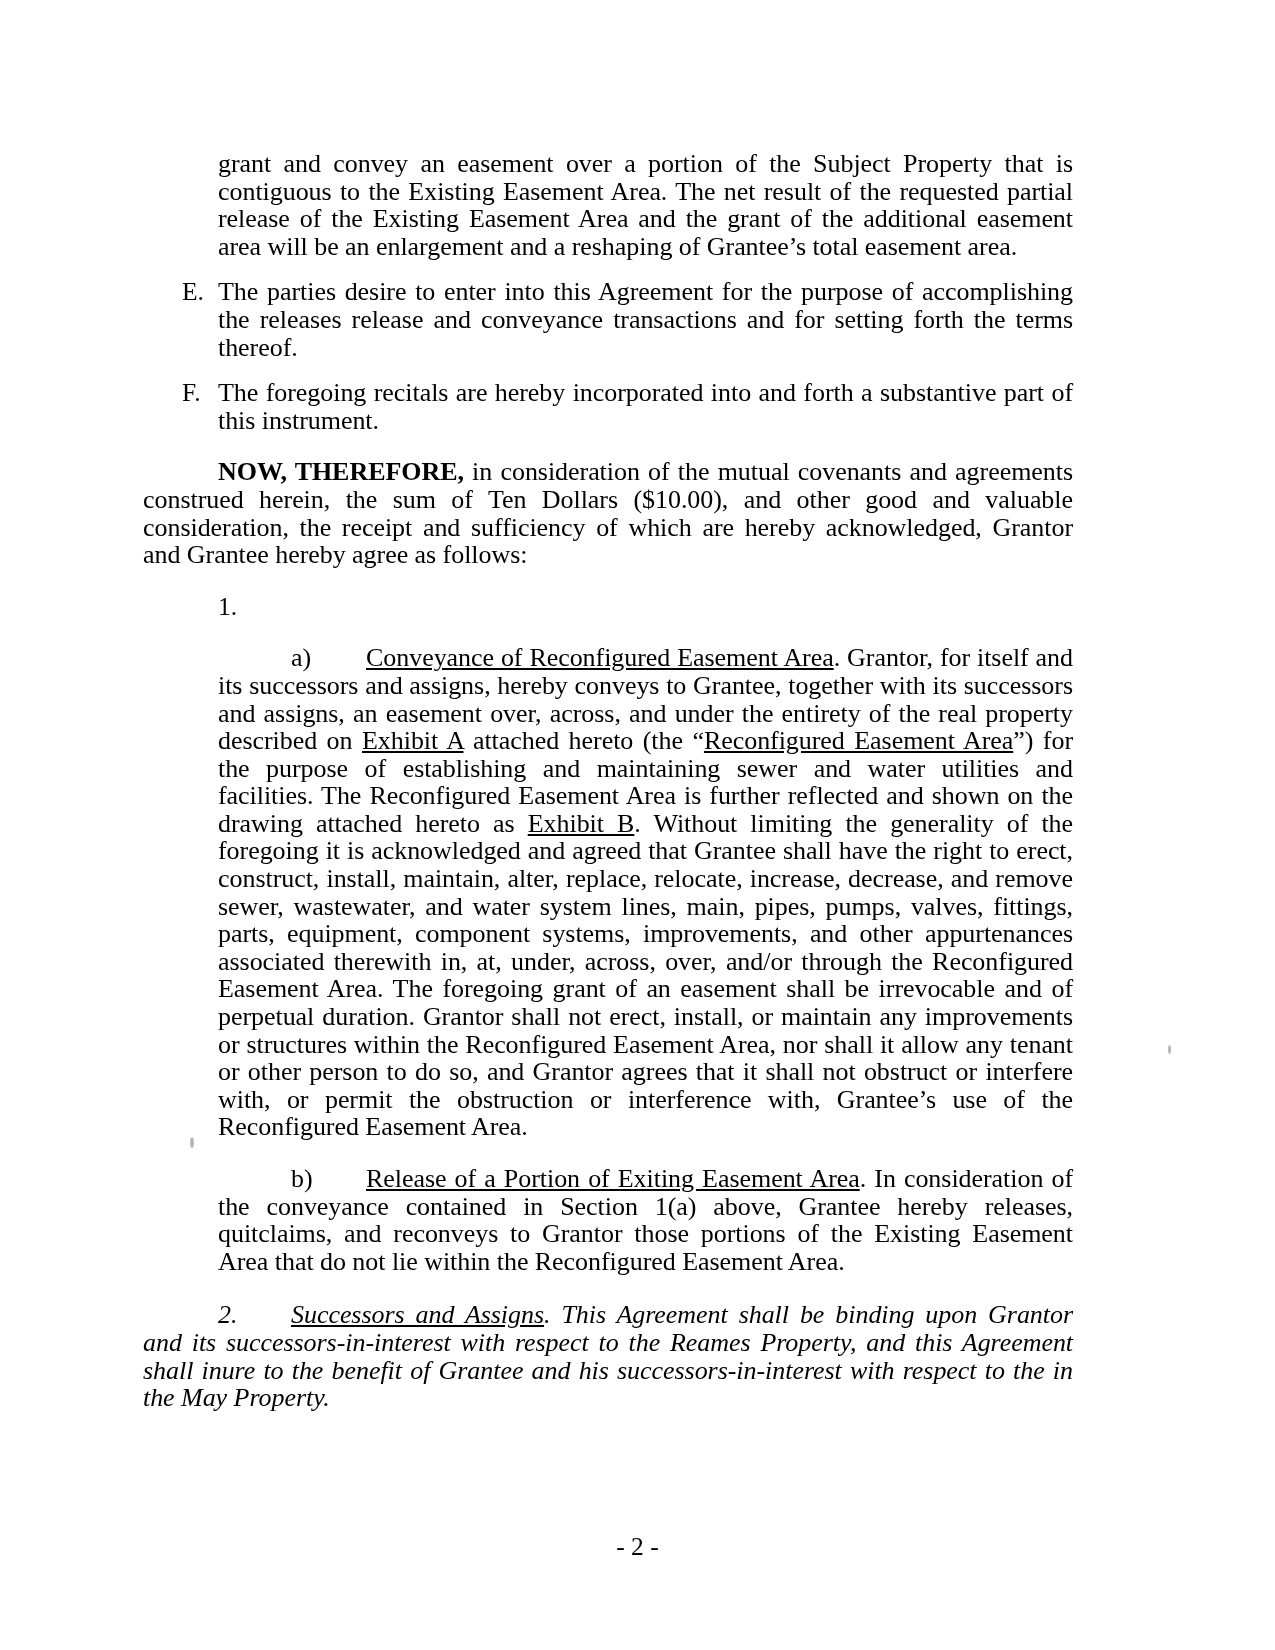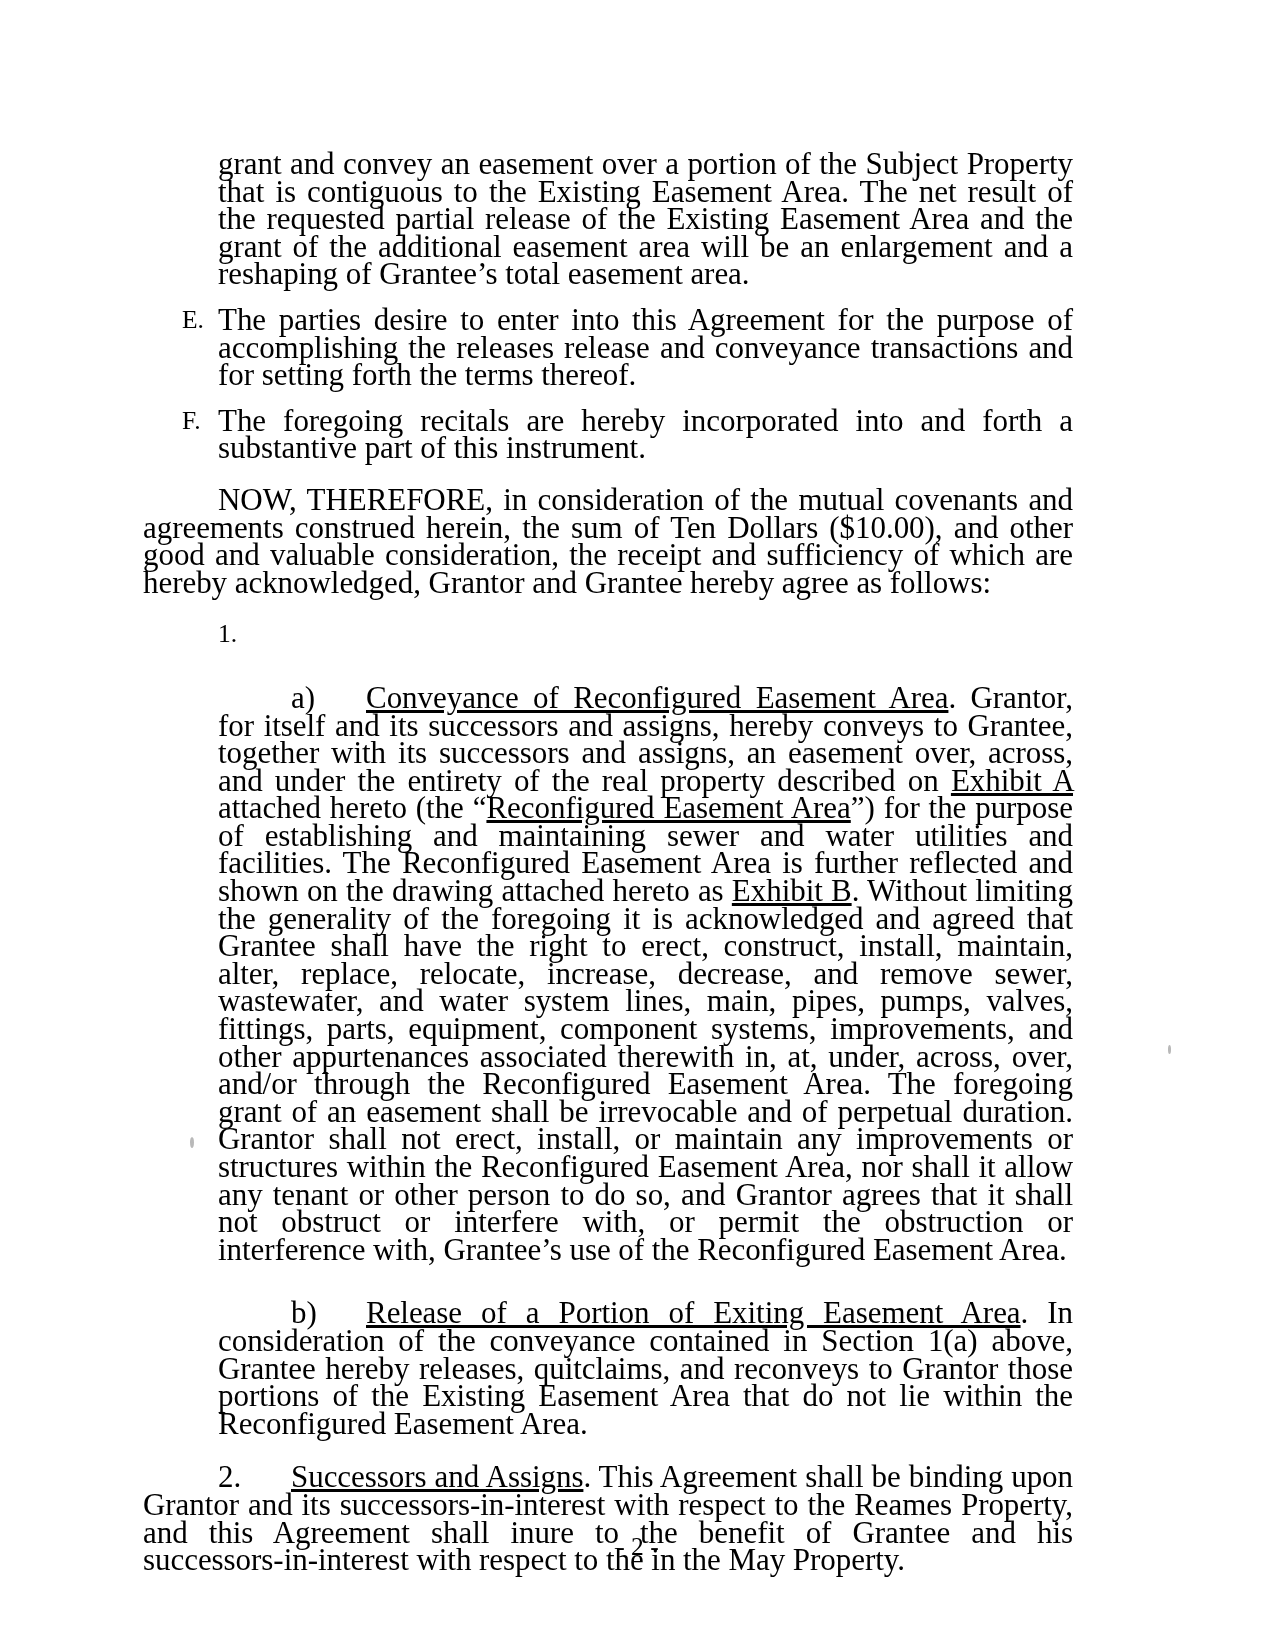--- a/index.html
+++ b/index.html
@@ -19,21 +19,21 @@
     overflow: hidden;
   }
   .content {
     position: absolute;
     left: 143px;
     top: 150px;
     width: 930px;
   }
   p {
     margin: 0;
-    font-size: 31px;
+    font-size: 26px;
     line-height: 27.6px;
     text-align: justify;
     text-justify: inter-word;
     letter-spacing: -0.05px;
   }
   
   .recital-cont {
     margin-left: 75px;
     margin-bottom: 18px;
   }
@@ -53,57 +53,58 @@
   }
   
   .now-therefore {
     margin-top: 24px;
     margin-bottom: 22px;
   }
   .now-therefore p {
     text-indent: 75px;
   }
   .bold {
-    font-weight: normal;
+    font-weight: bold;
   }
   
   .section {
     display: flex;
     margin-top: 24px;
     margin-bottom: 6px;
   }
   .section-num {
     flex: 0 0 73px;
     margin-left: 75px;
     font-size: 25.5px;
     line-height: 27.6px;
   }
   .section-body {
     flex: 1 1 auto;
   }
   
   .subsection {
     margin-left: 75px;
-    margin-top: 36px;
+    margin-top: 24px;
     margin-bottom: 4px;
   }
   .subsection p {
     text-indent: 0;
   }
   .sub-marker {
     display: inline-block;
     width: 75px;
     margin-left: 73px;
   }
   
   .section-flush {
     margin-top: 26px;
   }
   .section-flush p {
     text-indent: 0;
+    font-style: italic;
   }
   .flush-marker {
     display: inline-block;
     width: 73px;
     margin-left: 75px;
   }
   .u {
     text-decoration: underline;
     text-underline-offset: 2px;
   }

